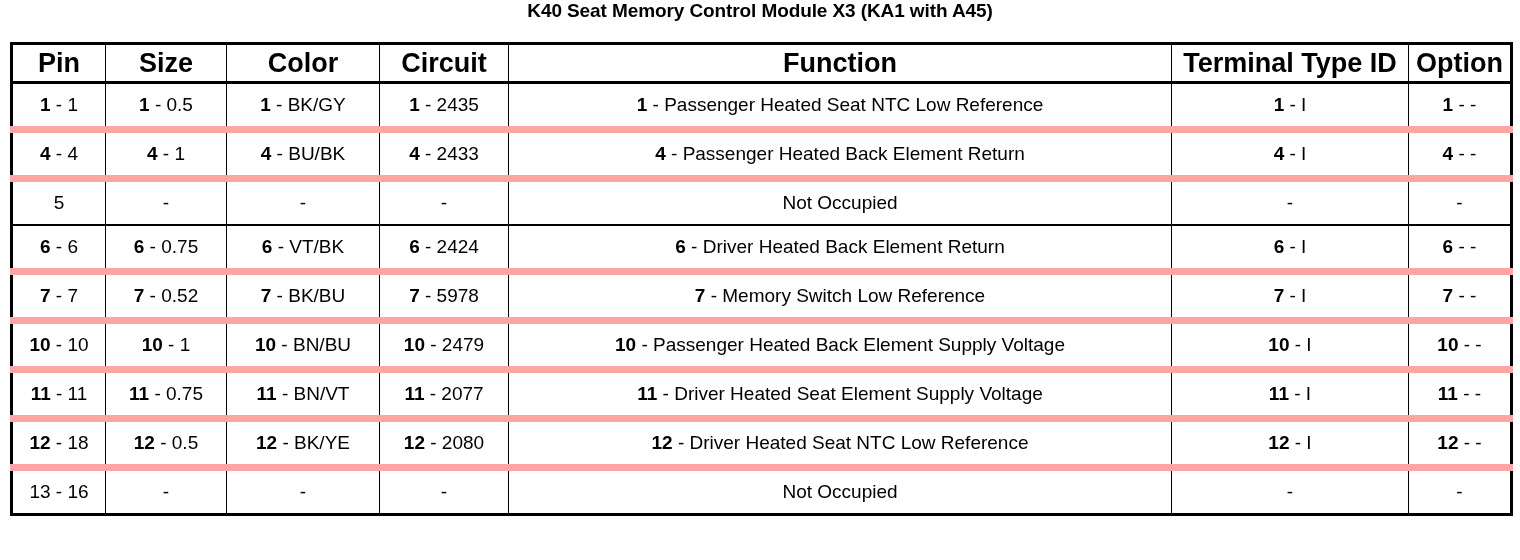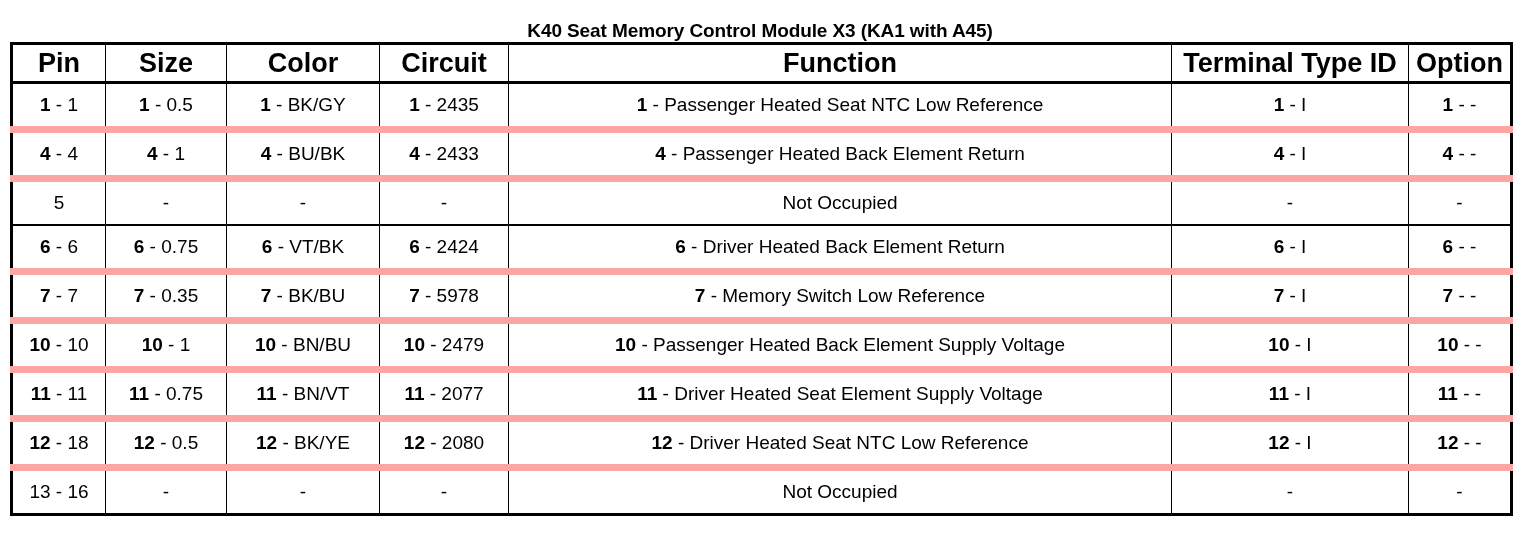--- a/index.html
+++ b/index.html
@@ -18,21 +18,21 @@
     position: relative;
     width: 1520px;
     height: 560px;
     box-sizing: border-box;
   }
   .title {
     text-align: center;
     font-size: 19px;
     font-weight: bold;
     line-height: 22px;
-    padding-top: 20px;
+    padding-top: 0;
     letter-spacing: -0.1px;
   }
   .table-wrap {
     position: absolute;
     left: 10px;
     top: 42px;
     width: 1500px;
   }
   table.pinout {
     border-collapse: collapse;
@@ -138,21 +138,21 @@
             <td><span class="b">6</span><span class="dash-sep"> - 6</span></td>
             <td><span class="b">6</span><span class="dash-sep"> - 0.75</span></td>
             <td><span class="b">6</span><span class="dash-sep"> - VT/BK</span></td>
             <td><span class="b">6</span><span class="dash-sep"> - 2424</span></td>
             <td><span class="b">6</span><span class="dash-sep"> - Driver Heated Back Element Return</span></td>
             <td><span class="b">6</span><span class="dash-sep"> - I</span></td>
             <td><span class="b">6</span><span class="dash-sep"> - -</span></td>
           </tr>
           <tr class="occupied">
             <td><span class="b">7</span><span class="dash-sep"> - 7</span></td>
-            <td><span class="b">7</span><span class="dash-sep"> - 0.35</span></td>
+            <td><span class="b">7</span><span class="dash-sep"> - 0.52</span></td>
             <td><span class="b">7</span><span class="dash-sep"> - BK/BU</span></td>
             <td><span class="b">7</span><span class="dash-sep"> - 5978</span></td>
             <td><span class="b">7</span><span class="dash-sep"> - Memory Switch Low Reference</span></td>
             <td><span class="b">7</span><span class="dash-sep"> - I</span></td>
             <td><span class="b">7</span><span class="dash-sep"> - -</span></td>
           </tr>
           <tr class="occupied">
             <td><span class="b">10</span><span class="dash-sep"> - 10</span></td>
             <td><span class="b">10</span><span class="dash-sep"> - 1</span></td>
             <td><span class="b">10</span><span class="dash-sep"> - BN/BU</span></td>

